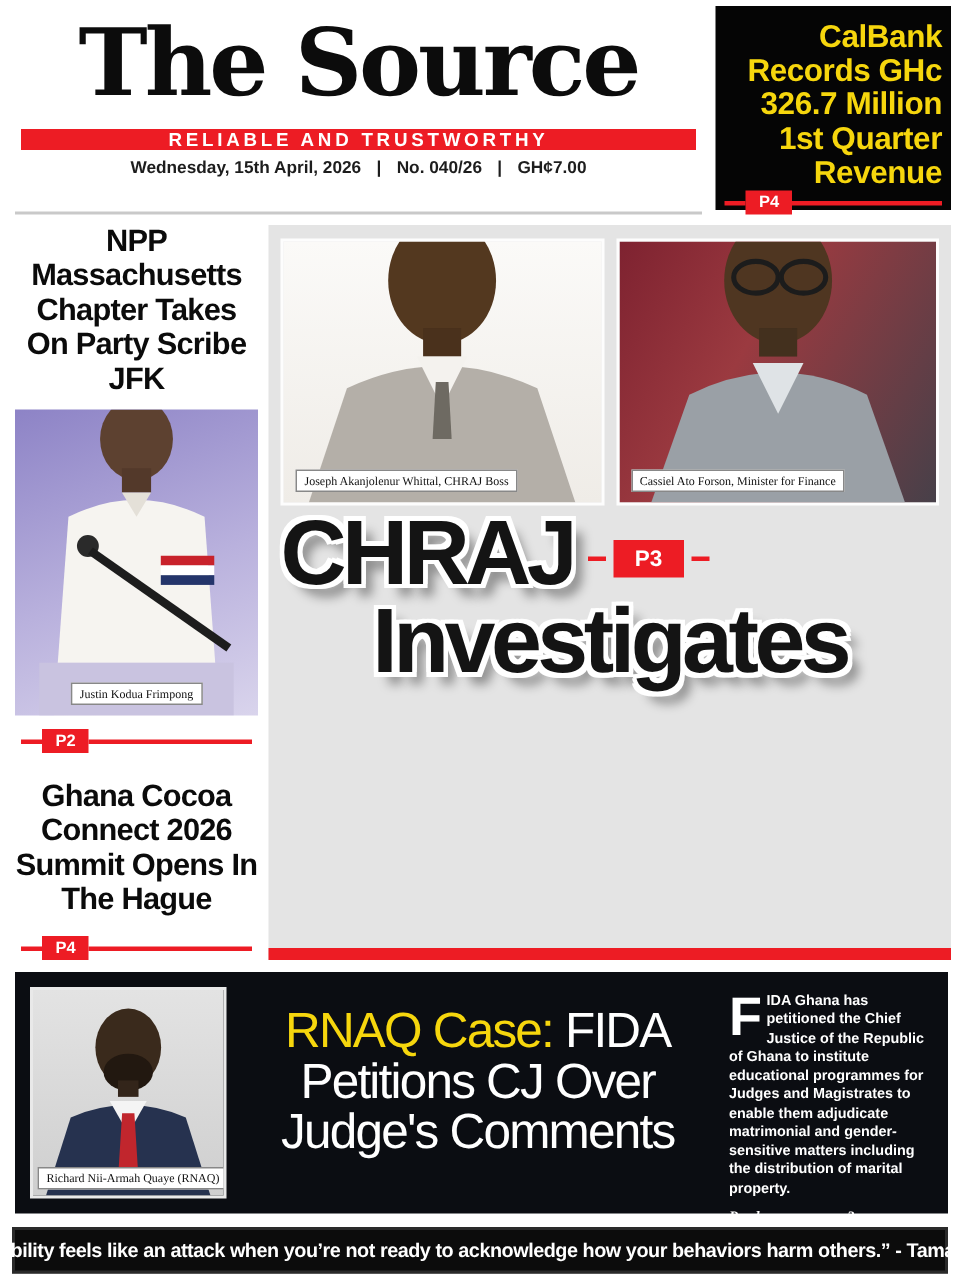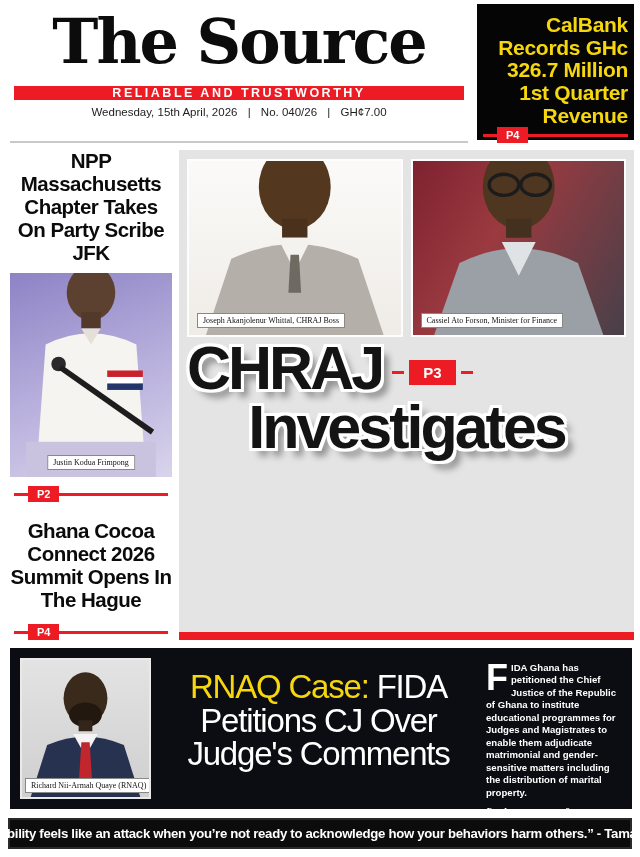--- a/index.html
+++ b/index.html
@@ -14,21 +14,21 @@
   .mast-left { position:absolute; left:10px; top:0; width:458px; height:143px; border-bottom:2px solid #c9c9c9; }
   .paper-title {
     font-family:"DejaVu Serif", serif; font-weight:bold; font-size:62px;
     line-height:84px; text-align:center; color:#0c0c0c; letter-spacing:-2px;
   }
   .tagline-bar {
     margin:2px 4px 0 4px; height:14px; background:#ed1c24;
     display:flex; align-items:center; justify-content:center;
   }
   .tagline-bar span { color:#fff; font-weight:bold; font-size:12.5px; letter-spacing:2.5px; }
-  .dateline { margin-top:6px; text-align:center; font-size:11.5px; font-weight:normal; color:#1d1d1d; }
+  .dateline { margin-top:6px; text-align:center; font-size:11.5px; font-weight:bold; color:#1d1d1d; }
   .dateline .sep { margin:0 7px; color:#1d1d1d; }
 
   .calbank {
     position:absolute; right:6px; top:4px; width:157px; height:136px;
     background:#050505; color:#f6d60d; padding:10px 6px 6px 6px;
     display:flex; flex-direction:column;
   }
   .calbank-text {
     font-size:21px; font-weight:bold; line-height:1.08; text-align:right; letter-spacing:-0.3px;
   }

